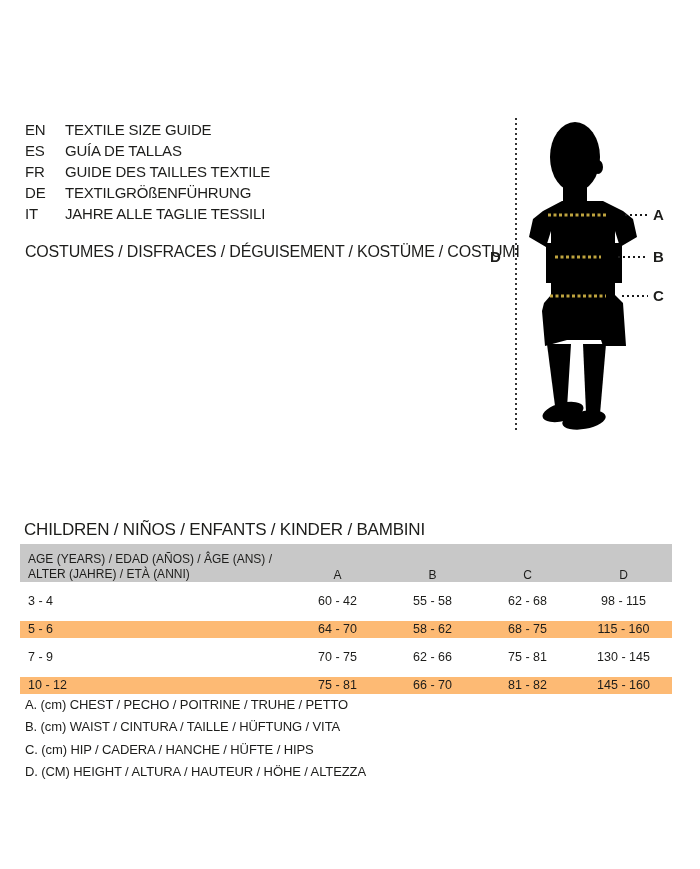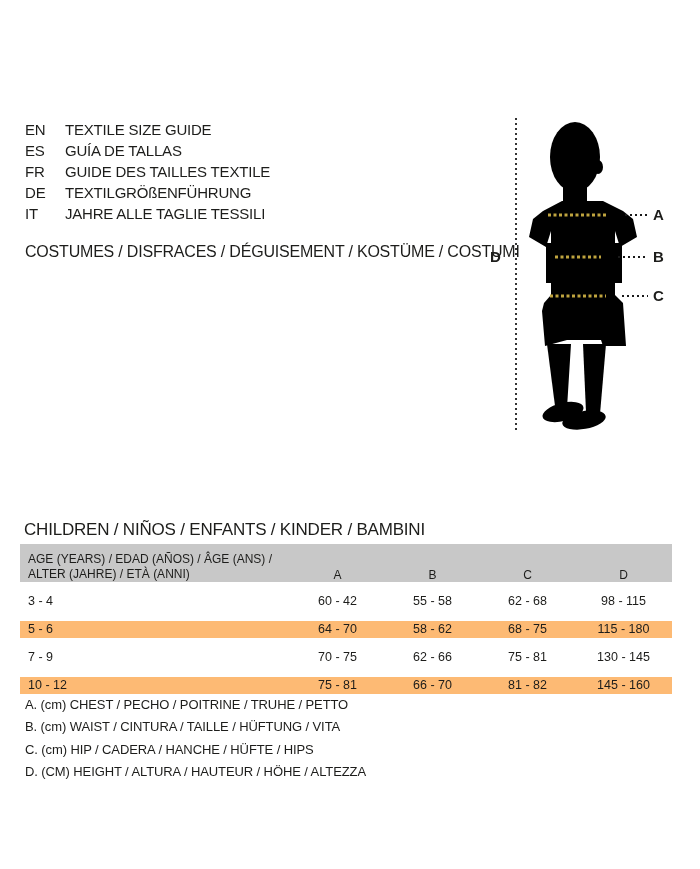--- a/index.html
+++ b/index.html
@@ -124,21 +124,21 @@
       <div class="td-col">60 - 42</div>
       <div class="td-col">55 - 58</div>
       <div class="td-col">62 - 68</div>
       <div class="td-col">98 - 115</div>
     </div>
     <div class="trow striped">
       <div class="td-age">5 - 6</div>
       <div class="td-col">64 - 70</div>
       <div class="td-col">58 - 62</div>
       <div class="td-col">68 - 75</div>
-      <div class="td-col">115 - 180</div>
+      <div class="td-col">115 - 160</div>
     </div>
     <div class="trow">
       <div class="td-age">7 - 9</div>
       <div class="td-col">70 - 75</div>
       <div class="td-col">62 - 66</div>
       <div class="td-col">75 - 81</div>
       <div class="td-col">130 - 145</div>
     </div>
     <div class="trow striped">
       <div class="td-age">10 - 12</div>

